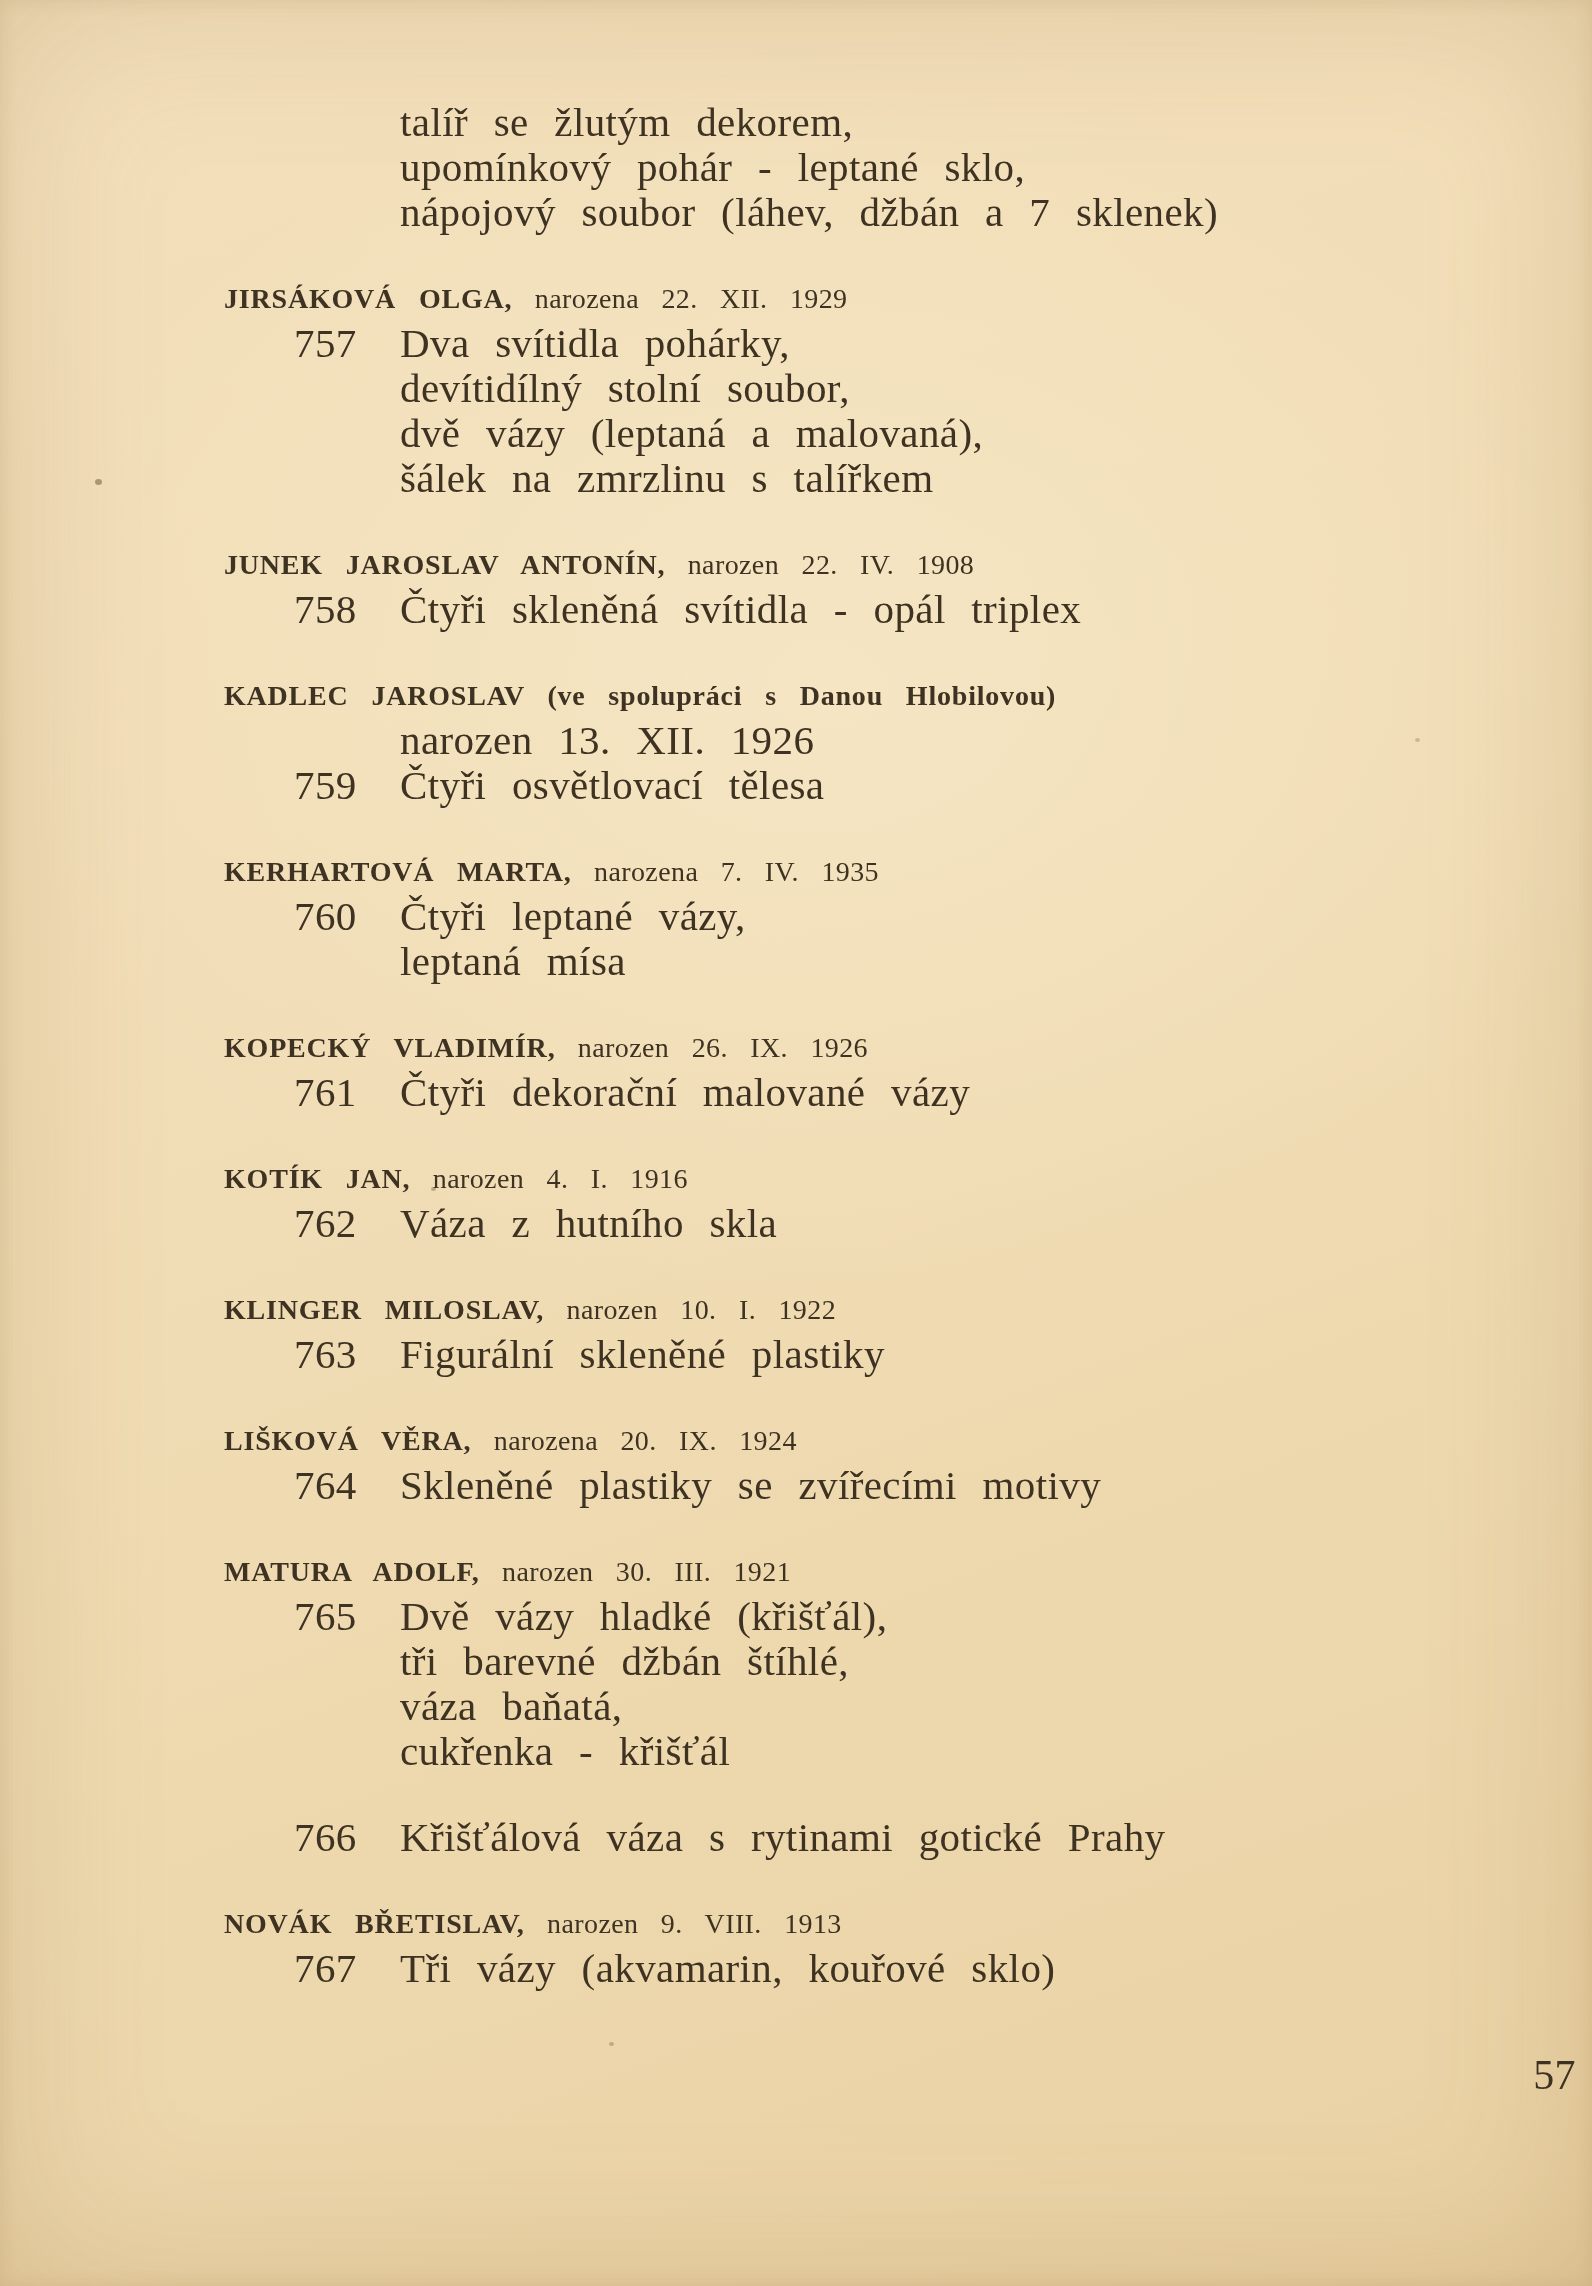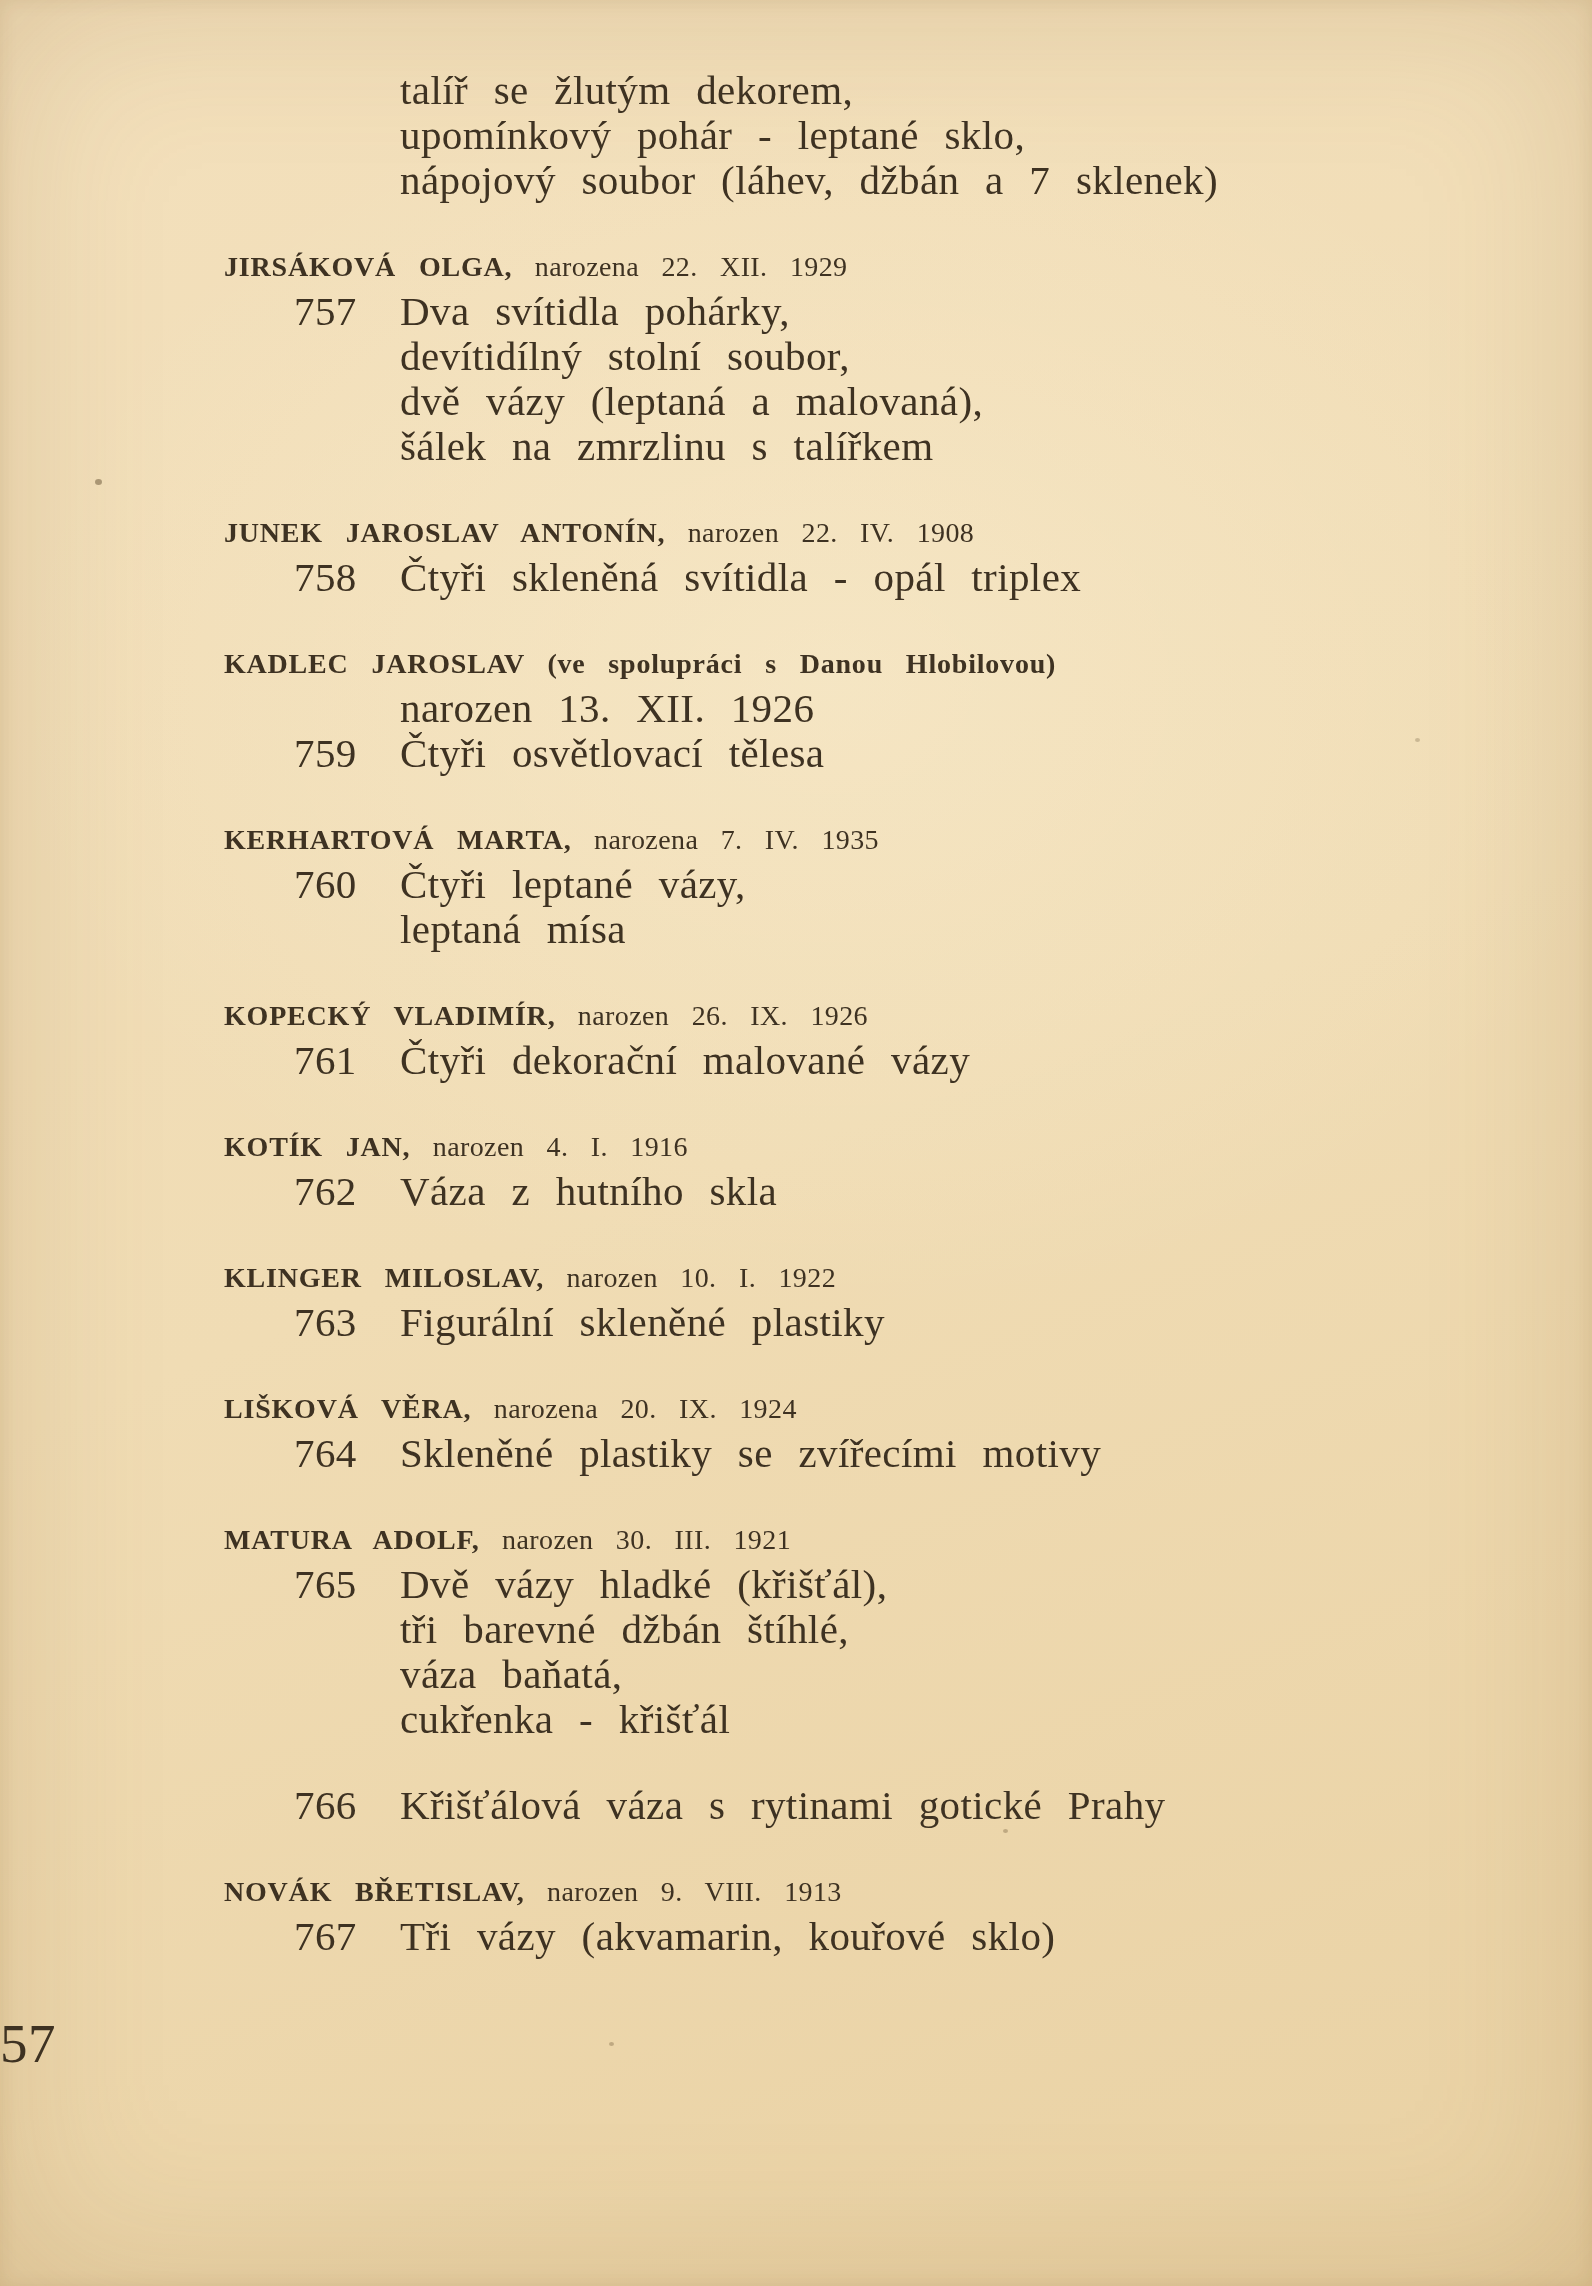--- a/index.html
+++ b/index.html
@@ -12,21 +12,21 @@
   }
   body{
     width:1592px; height:2287px;
     background:#e6cfa2;
     font-family:"Liberation Serif","DejaVu Serif",serif;
   }
   .page{
     position:relative;
     width:1592px; height:2287px;
     box-sizing:border-box;
-    padding-top:68px;
+    padding-top:100px;
     background:
       radial-gradient(ellipse 1194px 896px at 52% 30%, rgba(255,248,224,0.30), rgba(255,248,224,0) 70%),
       linear-gradient(160deg, #f3e0bc 0%, var(--paper) 50%, #e9d1a3 100%);
     box-shadow: inset 0 0 169px rgba(135,95,40,0.20), inset 0 0 18px rgba(120,85,35,0.12);
     color:var(--ink);
     overflow:hidden;
     word-spacing:15px;
     letter-spacing:0.4px;
   }
   
@@ -75,22 +75,22 @@
     display:flex;
     margin-left:294px;
   }
   .item-num{
     flex:none;
     width:106px;
   }
   .pagenum{
     margin-top:62px;
     width:1576px;
-    text-align:left;
-    font-size:55px;
+    text-align:right;
+    font-size:42px;
     line-height:45px;
   }
 </style>
 </head>
 <body>
 
 <div class="page">
 
   <div class="continuation">
     <div class="txtline">talíř se žlutým dekorem,</div>

